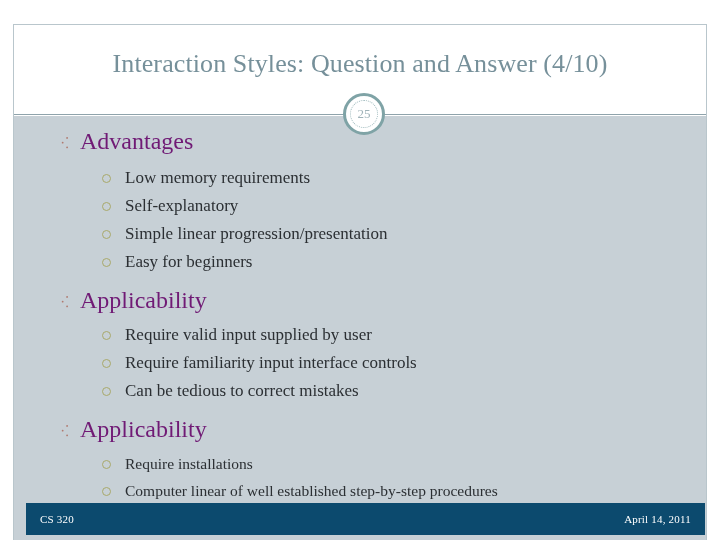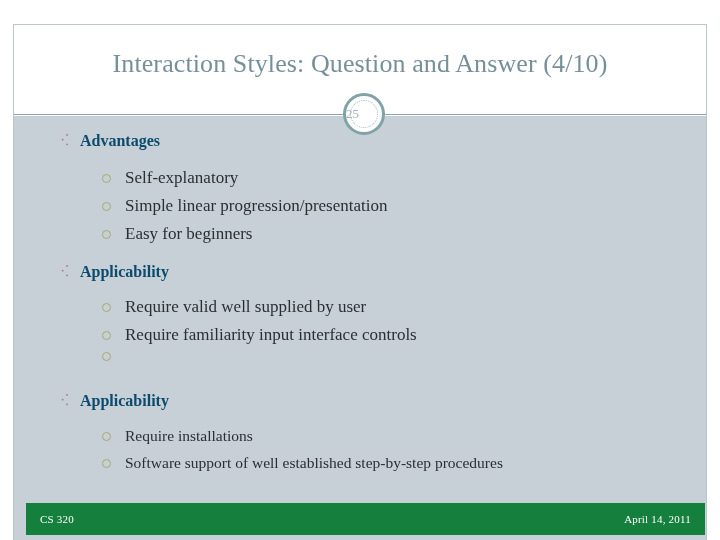--- a/index.html
+++ b/index.html
@@ -65,20 +65,21 @@
     top: 68px;
     width: 42px;
     height: 42px;
     border-radius: 50%;
     background: #ffffff;
     border: 3px solid #7fa3a6;
     box-sizing: border-box;
     z-index: 4;
     display: flex;
     align-items: center;
+    justify-content: center;
   }
   #slide-number-badge::after {
     content: "";
     position: absolute;
     left: 4px;
     top: 4px;
     right: 4px;
     bottom: 4px;
     border-radius: 50%;
     border: 1px dotted #9fbabd;
@@ -120,24 +121,23 @@
   }
   .sec-head .b1 {
     width: 19px;
     flex: 0 0 19px;
     font-size: 15px;
     color: #b07a70;
     line-height: 1;
     transform: translateY(-1px);
   }
   .sec-head .h1txt {
-    font-size: 16px;
-    color: #0c4a6e;
+    font-size: 24px;
+    color: #701a75;
     line-height: 26px;
-    font-weight: bold;
   }
 
   
   .sub {
     display: flex;
     align-items: baseline;
     padding-left: 88px;
     height: 28px;
   }
   .sub .b2 {
@@ -167,21 +167,21 @@
   .gap-a { height: 8px; }
   .gap-b { height: 6px; }
 
   
   #footer-bar {
     position: absolute;
     left: 12px;
     right: 1px;
     bottom: 10px;
     height: 26px;
-    background: #15803d;
+    background: #0c4a6e;
     display: flex;
     align-items: center;
     justify-content: space-between;
     padding: 16px 14px;
     box-sizing: border-box;
   }
   #footer-left, #footer-right {
     color: #ffffff;
     font-size: 11px;
     line-height: 14px;
@@ -207,20 +207,24 @@
     <div id="content">
 
       <div class="section">
         <div class="sec-head">
           <span class="b1">⁖</span>
           <span class="h1txt">Advantages</span>
         </div>
         <div class="gap-a"></div>
         <div class="sub">
           <span class="b2"><i></i></span>
+          <span class="s2txt">Low memory requirements</span>
+        </div>
+        <div class="sub">
+          <span class="b2"><i></i></span>
           <span class="s2txt">Self-explanatory</span>
         </div>
         <div class="sub">
           <span class="b2"><i></i></span>
           <span class="s2txt">Simple linear progression/presentation</span>
         </div>
         <div class="sub">
           <span class="b2"><i></i></span>
           <span class="s2txt">Easy for beginners</span>
         </div>
@@ -229,46 +233,47 @@
       <div class="gap-a"></div>
 
       <div class="section">
         <div class="sec-head">
           <span class="b1">⁖</span>
           <span class="h1txt">Applicability</span>
         </div>
         <div class="gap-b"></div>
         <div class="sub">
           <span class="b2"><i></i></span>
-          <span class="s2txt">Require valid well supplied by user</span>
+          <span class="s2txt">Require valid input supplied by user</span>
         </div>
         <div class="sub">
           <span class="b2"><i></i></span>
           <span class="s2txt">Require familiarity input interface controls</span>
         </div>
         <div class="sub">
           <span class="b2"><i></i></span>
+          <span class="s2txt">Can be tedious to correct mistakes</span>
         </div>
       </div>
 
       <div class="gap-a"></div>
 
       <div class="section">
         <div class="sec-head">
           <span class="b1">⁖</span>
           <span class="h1txt">Applicability</span>
         </div>
         <div class="gap-b"></div>
         <div class="sub small">
           <span class="b2"><i></i></span>
           <span class="s2txt">Require installations</span>
         </div>
         <div class="sub small">
           <span class="b2"><i></i></span>
-          <span class="s2txt">Software support of well established step-by-step procedures</span>
+          <span class="s2txt">Computer linear of well established step-by-step procedures</span>
         </div>
       </div>
 
     </div>
 
     <div id="footer-bar">
       <span id="footer-left">CS 320</span>
       <span id="footer-right">April 14, 2011</span>
     </div>
   </div>

